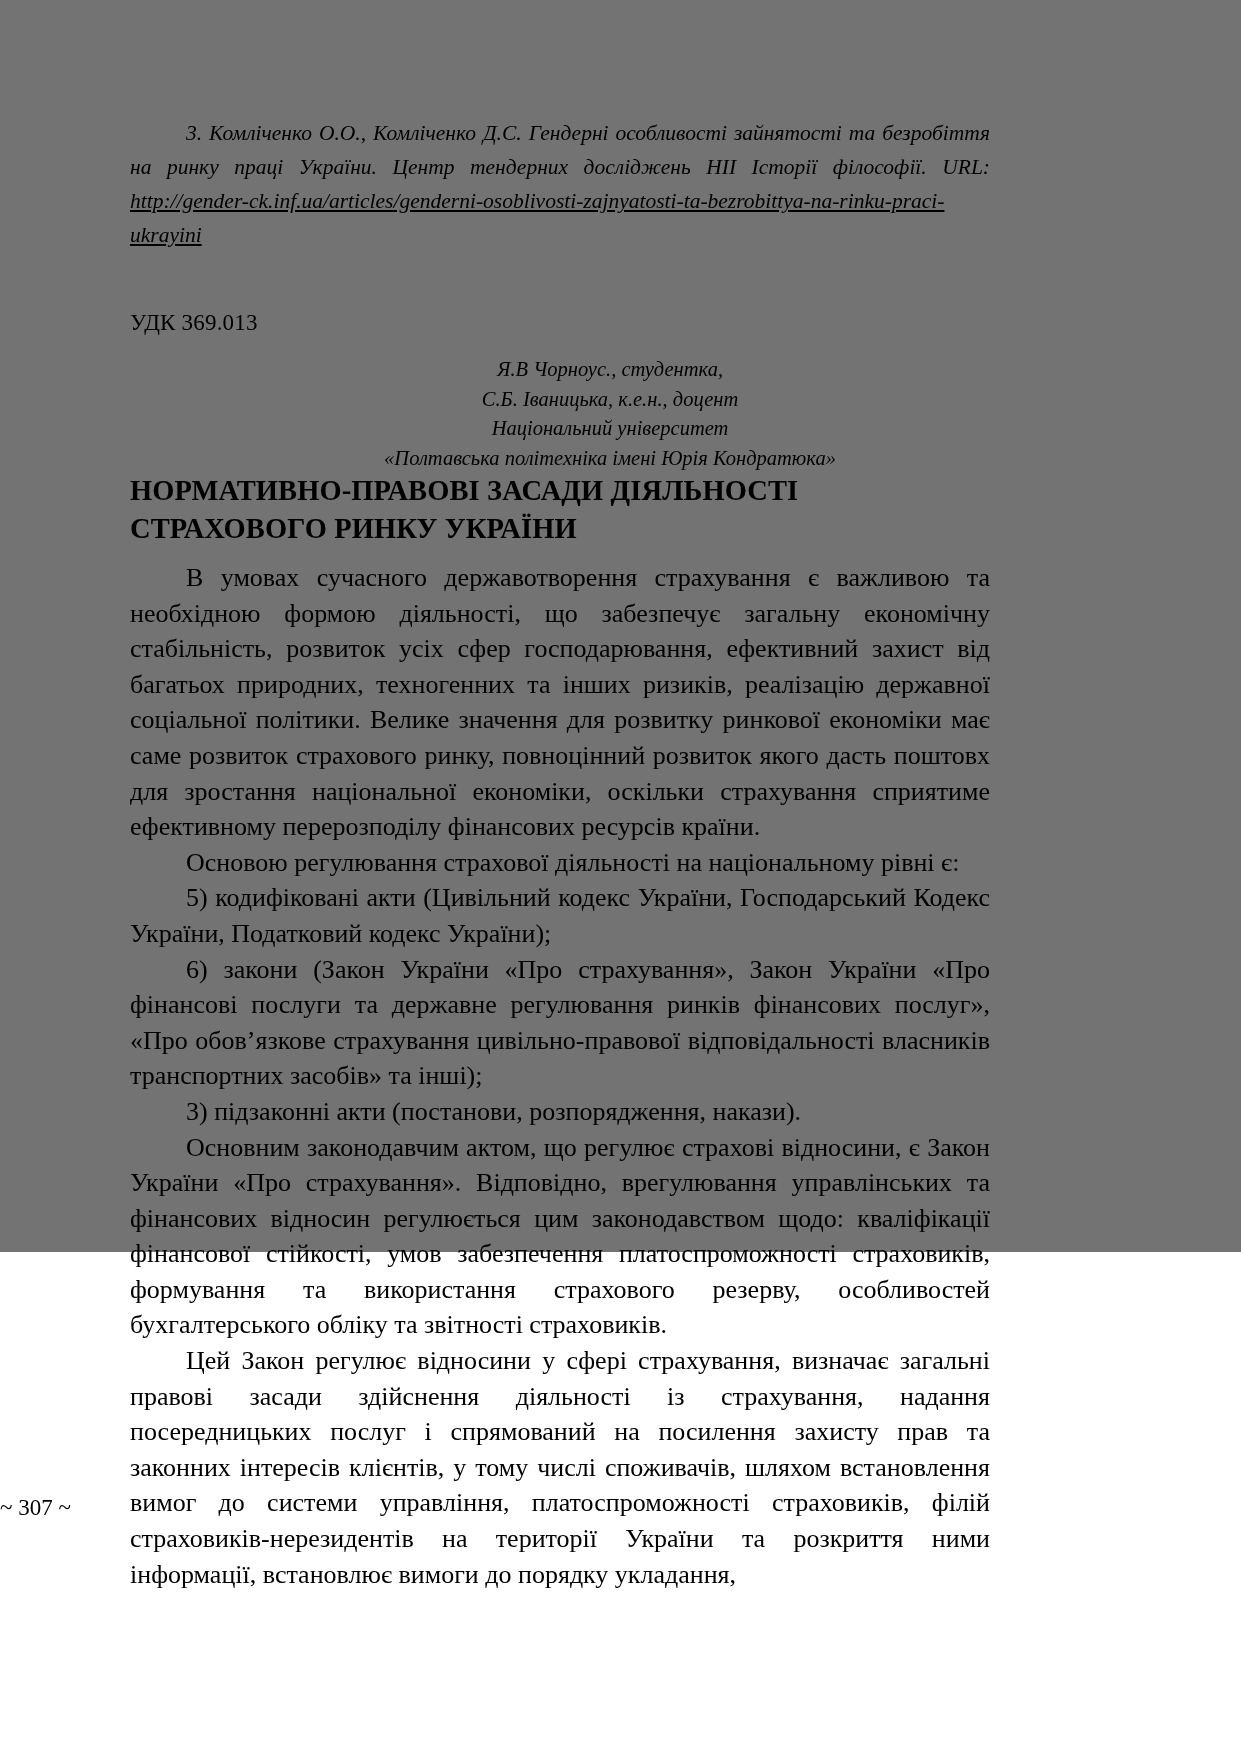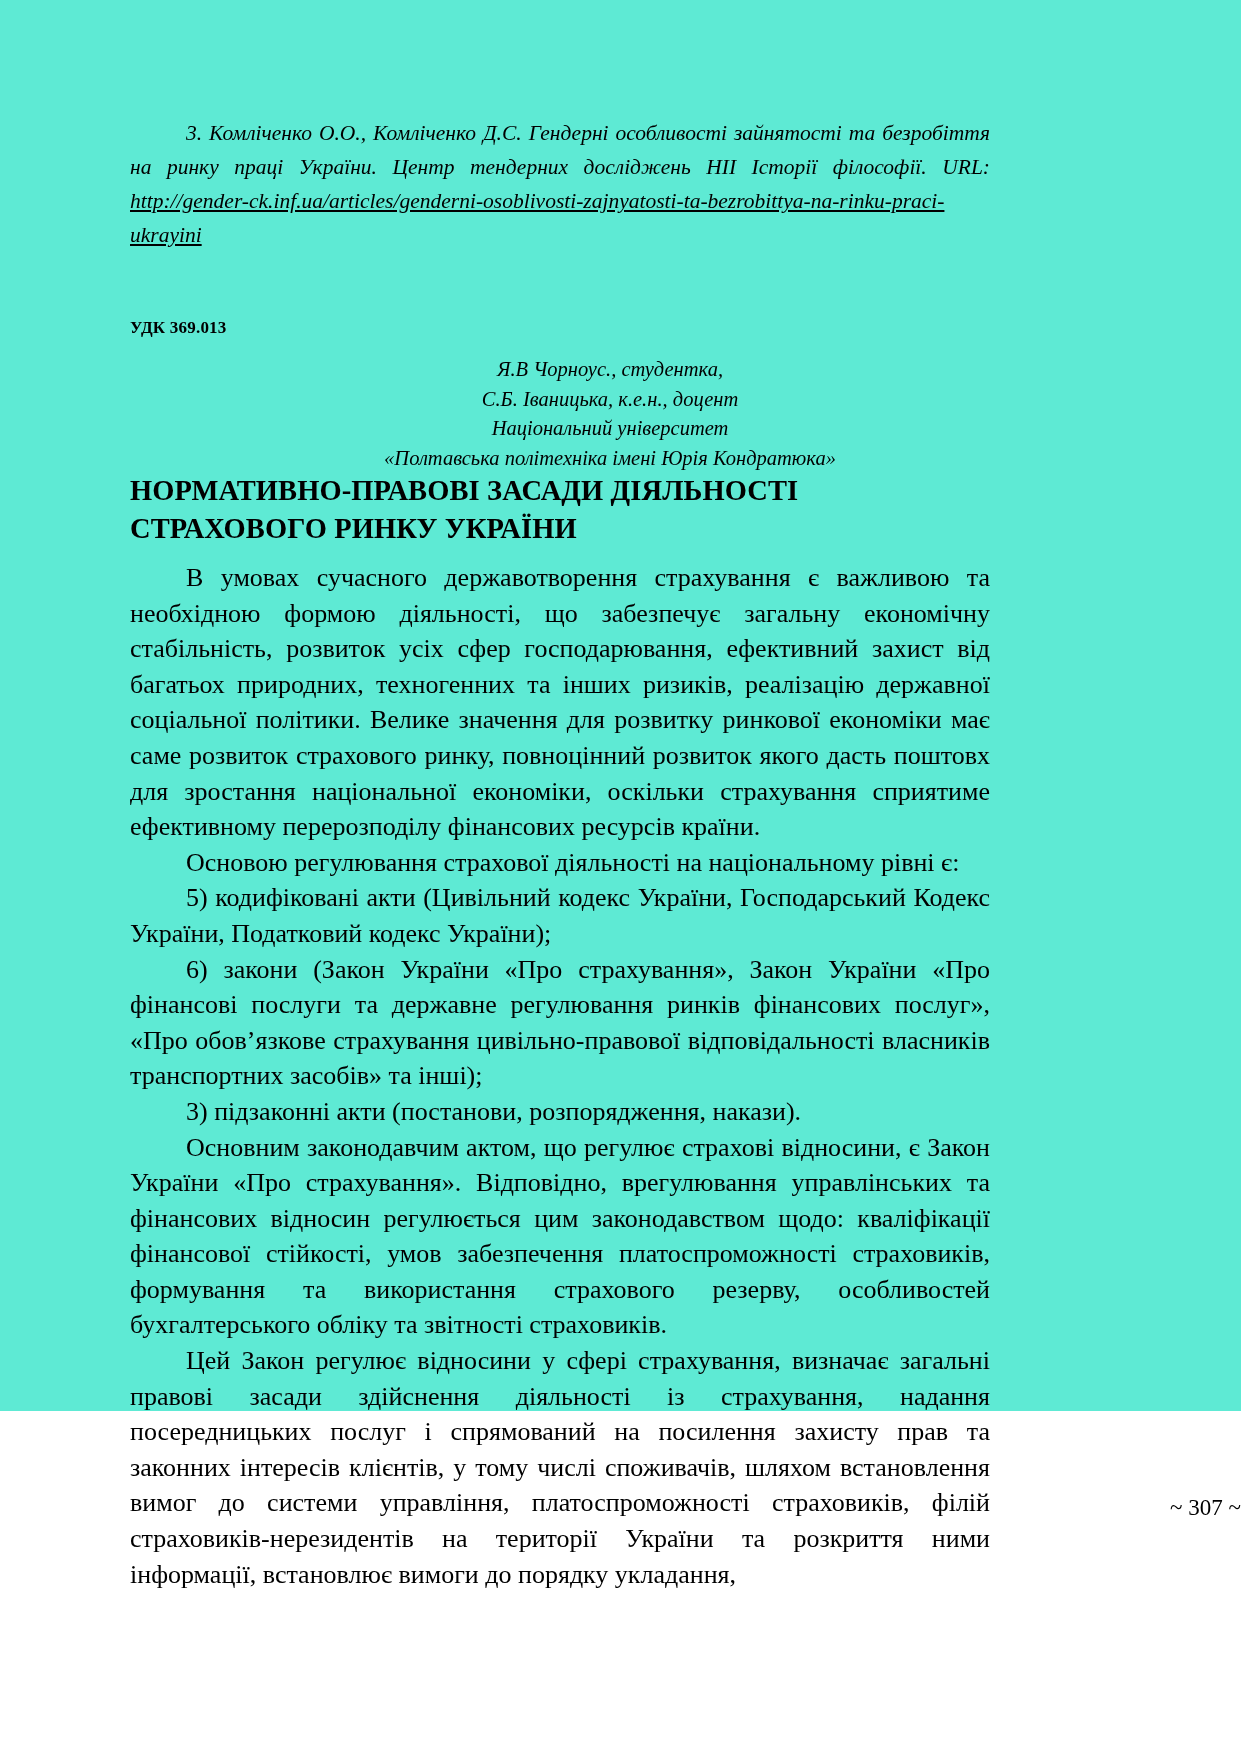--- a/index.html
+++ b/index.html
@@ -15,22 +15,22 @@
     font-family: "Liberation Serif", "DejaVu Serif", serif;
     color: #000000;
     overflow: hidden;
   }
 
   .page {
     position: absolute;
     left: 0;
     top: 0;
     width: 1241px;
-    height: 1411px;
-    background: #5eead4;
+    height: 1252px;
+    background: #737373;
   }
 
   
   .content {
     position: absolute;
     left: 130px;
     top: 116px;
     width: 860px;
   }
 
@@ -45,23 +45,23 @@
     word-spacing: 0.02em;
   }
   .ref-block .url {
     text-decoration: underline;
     white-space: normal;
   }
 
   .udk {
     position: absolute;
     left: 130px;
-    top: 318px;
-    font-weight: bold;
-    font-size: 17px;
+    top: 310px;
+    font-weight: normal;
+    font-size: 23px;
     letter-spacing: 0.2px;
   }
 
   .authors {
     position: absolute;
     right: 251px;
     top: 355px;
     width: 760px;
     text-align: center;
     font-style: italic;
@@ -97,21 +97,21 @@
     text-align: justify;
     text-justify: inter-word;
     text-indent: 56px;
   }
 
   .page-number {
     position: absolute;
     left: 0;
     top: 1495px;
     width: 1241px;
-    text-align: right;
+    text-align: left;
     font-size: 23px;
   }
 </style>
 </head>
 <body>
 
 <div class="page">
 
   <div class="content">
     <p class="ref-block"><span>3. Комліченко О.О., Комліченко Д.С. Гендерні особливості зайнятості та безробіття на ринку праці України. Центр тендерних досліджень НІІ Історії філософії.  URL:  </span><span class="url">http://gender-ck.inf.ua/articles/genderni-osoblivosti-zajnyatosti-ta-bezrobittya-na-rinku-praci-ukrayini</span></p>

